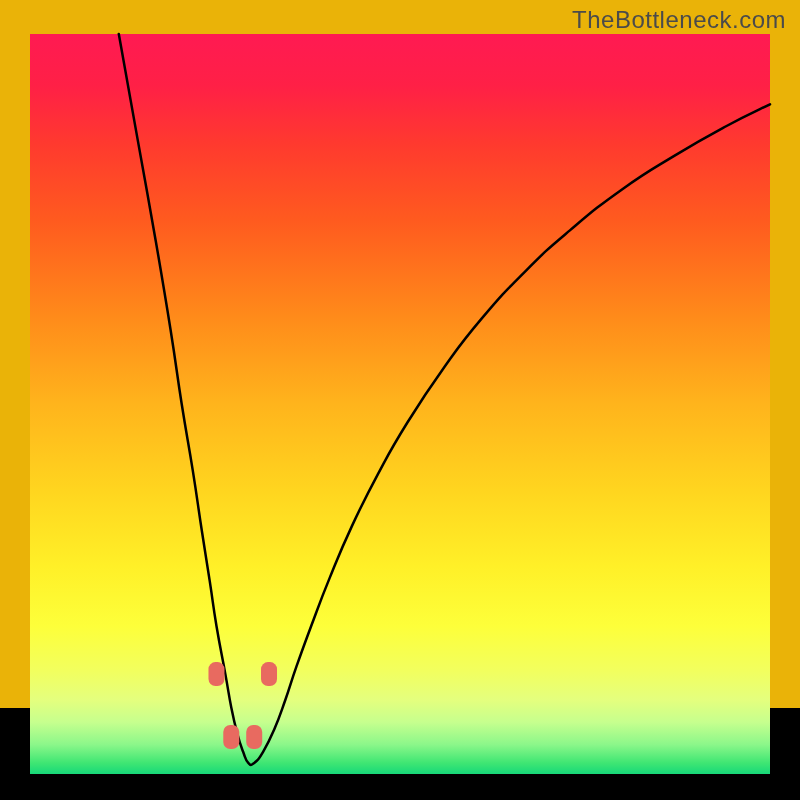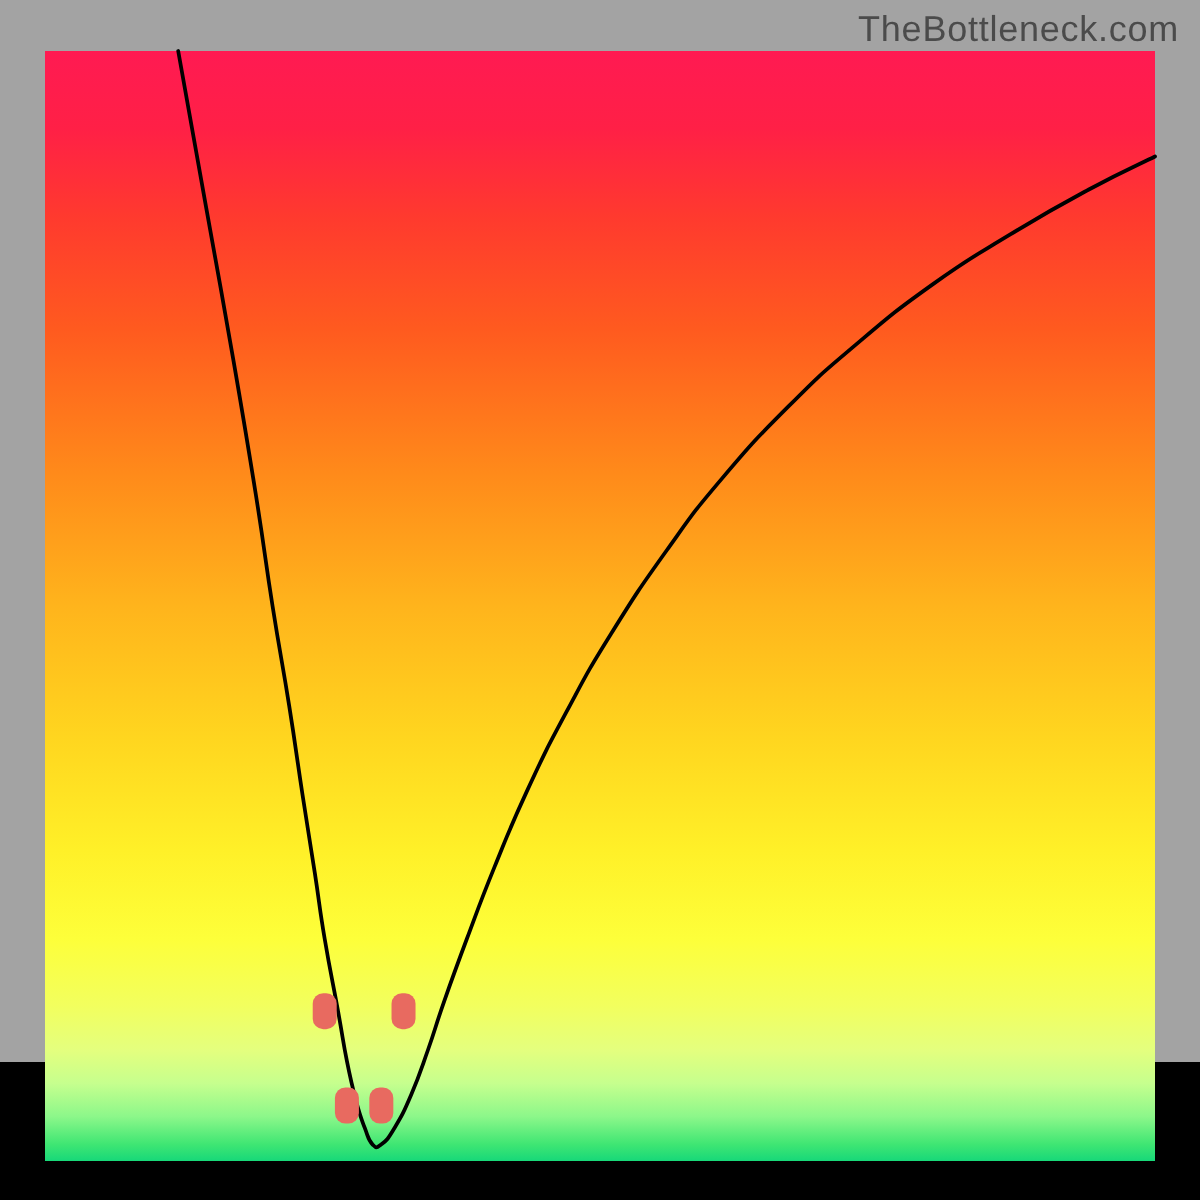--- a/index.html
+++ b/index.html
@@ -10,21 +10,21 @@
     background: #000000;
     overflow: hidden;
     font-family: Arial, Helvetica, sans-serif;
   }
   .frame {
     position: absolute;
     left: 0;
     top: 0;
     width: 800px;
     height: 708px;
-    background: #a3a3a3;
+    background: #eab308;
   }
   .watermark {
     position: absolute;
     top: 6px;
     right: 14px;
     color: #4b4b4b;
     font-size: 24px;
     font-weight: 500;
     letter-spacing: 0.5px;
     user-select: none;

